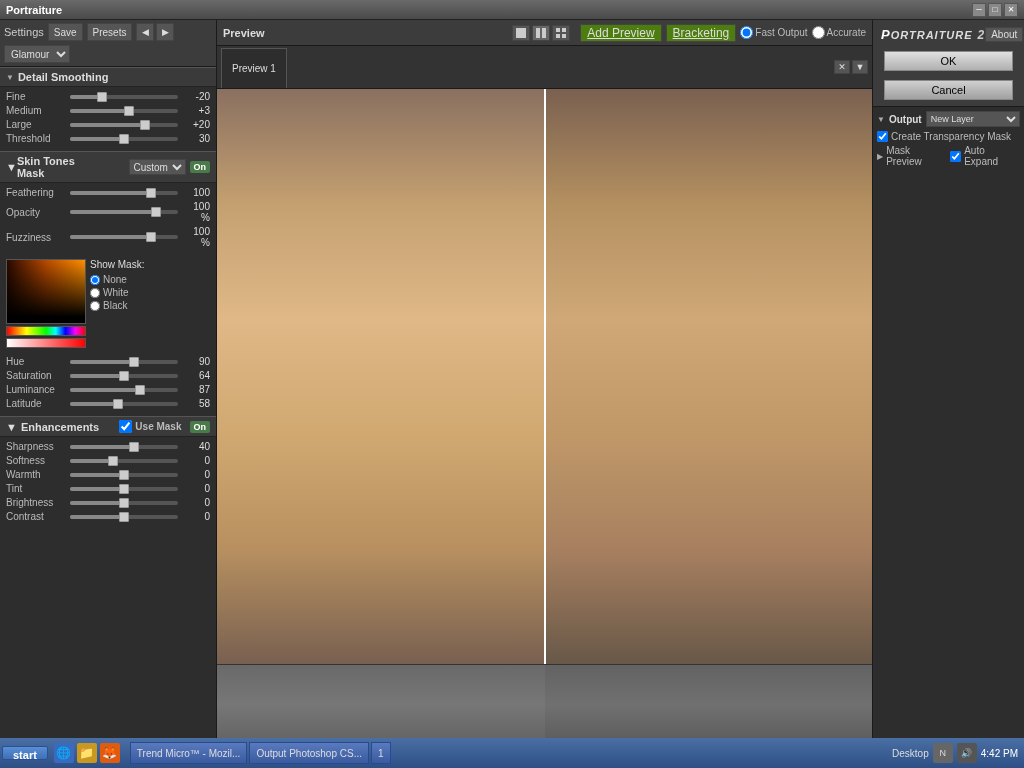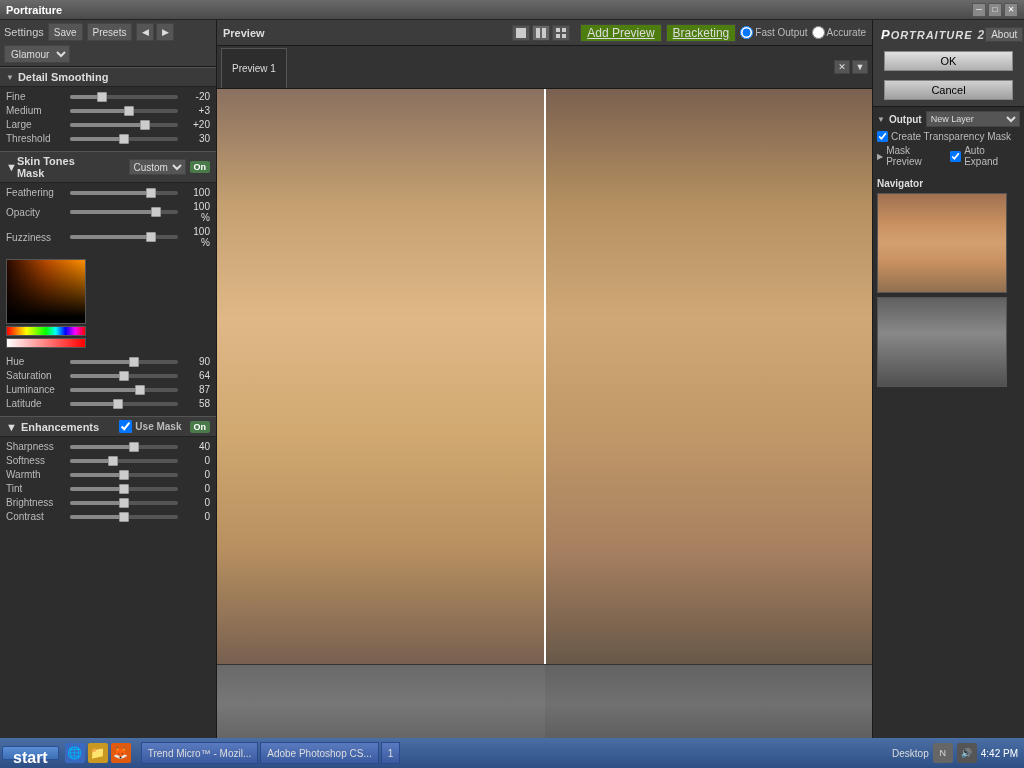--- a/index.html
+++ b/index.html
@@ -109,21 +109,21 @@
     
     #preview-header { background: #3c3c3c; padding: 2px 6px; display: flex; align-items: center; gap: 6px; height: 26px; border-bottom: 1px solid #1a1a1a; }
     #preview-header .preview-label { color: #ddd; font-size: 11px; font-weight: bold; }
     .header-btns { margin-left: auto; display: flex; align-items: center; gap: 4px; }
     .header-btn { background: #4d7c0f; border: 1px solid #444; color: #ddd; font-size: 12px; padding: 1px 6px; cursor: pointer; height: 18px; text-decoration: underline; }
     .radio-btn-group { display: flex; align-items: center; gap: 4px; font-size: 10px; color: #bbb; }
     .radio-btn-group label { display: flex; align-items: center; gap: 2px; }
 
     
     #taskbar { position: absolute; bottom: 0; left: 0; right: 0; height: 30px; background: linear-gradient(to bottom, #4a6fa5, #2d4f85); display: flex; align-items: center; padding: 0 2px; gap: 2px; z-index: 100; }
-    #start-btn { background: linear-gradient(to bottom, #5a8fd5, #3d6fb5); color: #fff; font-size: 16px; font-weight: bold; padding: 2px 10px; border: 1px solid #2a4f95; cursor: pointer; height: 14px; border-radius: 2px; }
+    #start-btn { background: linear-gradient(to bottom, #5a8fd5, #3d6fb5); color: #fff; font-size: 11px; font-weight: bold; padding: 2px 10px; border: 1px solid #2a4f95; cursor: pointer; height: 14px; border-radius: 2px; }
     .taskbar-icons { display: flex; align-items: center; gap: 3px; padding: 0 4px; }
     .taskbar-icon { width: 20px; height: 20px; background: #555; border-radius: 2px; display: flex; align-items: center; justify-content: center; font-size: 12px; }
     .taskbar-items { display: flex; align-items: center; gap: 2px; flex: 1; margin: 0 4px; }
     .taskbar-item { background: linear-gradient(to bottom, #5a7abf, #3a5a9f); color: #ddd; font-size: 10px; padding: 2px 6px; border: 1px solid #2a4a8f; height: 22px; display: flex; align-items: center; cursor: pointer; white-space: nowrap; overflow: hidden; max-width: 150px; }
     .taskbar-right { display: flex; align-items: center; gap: 4px; padding: 0 4px; font-size: 10px; color: #ddd; }
     .taskbar-right .time { font-size: 10px; color: #fff; }
 
     
     .photo-bg-left { 
       position: absolute; top: 0; left: 0; right: 0; bottom: 0;
@@ -255,20 +255,35 @@
     </div>
 
     <div class="color-picker-area">
       <div style="display:flex;flex-direction:column;gap:2px;">
         <div class="color-swatch">
           <div style="position:absolute;top:0;left:0;right:0;bottom:0;background:linear-gradient(to right,#2a0a00,#b84a00,#ff9000);"></div>
           <div style="position:absolute;top:0;left:0;right:0;bottom:0;background:linear-gradient(to bottom,transparent,#000 90%);"></div>
         </div>
         <div style="height:10px;width:80px;background:linear-gradient(to right,hsl(0,100%,50%),hsl(30,100%,50%),hsl(60,100%,50%),hsl(90,100%,50%),hsl(120,100%,50%),hsl(180,100%,50%),hsl(240,100%,50%),hsl(300,100%,50%),hsl(360,100%,50%));border:1px solid #555;"></div>
         <div style="height:10px;width:80px;background:linear-gradient(to right,#fff,#f00);border:1px solid #555;"></div>
+      </div>
+      <div class="mask-options">
+        <span class="show-mask-label">Show Mask:</span>
+        <div class="radio-row">
+          <input type="radio" name="mask" checked="" style="">
+          <span>None</span>
+        </div>
+        <div class="radio-row">
+          <input type="radio" name="mask" style="">
+          <span>White</span>
+        </div>
+        <div class="radio-row">
+          <input type="radio" name="mask" style="">
+          <span>Black</span>
+        </div>
       </div>
     </div>
 
     <div class="section-content">
       <div class="slider-row">
         <span class="slider-label">Hue</span>
         <div class="slider-track">
           <div class="slider-fill" style="width:60%"></div>
           <div class="slider-thumb" style="left:55%"></div>
         </div>
@@ -475,44 +490,36 @@
       <div class="mask-preview-row">
         <span class="triangle">▶</span>
         <span>Mask Preview</span>
         <div class="checkbox-row" style="margin-left:auto;margin-bottom:0;">
           <input type="checkbox" checked="" style="">
           <span>Auto Expand</span>
         </div>
       </div>
     </div>
 
-    <div class="navigator-section">
-      <div class="navigator-header">Navigator</div>
-      <div class="navigator-thumb">
-        <div class="nav-thumb-face"></div>
-      </div>
-
-      <div style="width:130px;height:90px;background:linear-gradient(180deg,#606060 0%,#888 40%,#505050 100%);border:1px solid #555;margin-top:4px;"></div>
-    </div>
   </div>
 </div>
 
 <div id="taskbar">
   <button id="start-btn">start</button>
   <div class="taskbar-icons">
     <div class="taskbar-icon" style="background:#3a6abf;">🌐</div>
     <div class="taskbar-icon" style="background:#c89820;">📁</div>
     <div class="taskbar-icon" style="background:#e05a10;">🦊</div>
   </div>
   <div class="taskbar-items">
     <div class="taskbar-item">
       <span>Trend Micro™ - Mozil...</span>
     </div>
     <div class="taskbar-item">
-      <span>Adobe Photoshop CS...</span>
+      <span>Output Photoshop CS...</span>
     </div>
     <div class="taskbar-item" style="max-width:30px;">
       <span>1</span>
     </div>
   </div>
   <div class="taskbar-right">
     <span>Desktop</span>
     <div style="width:20px;height:20px;background:#666;border-radius:2px;display:flex;align-items:center;justify-content:center;font-size:9px;color:#ddd;">N</div>
     <div style="width:20px;height:20px;background:#555;border-radius:2px;display:flex;align-items:center;justify-content:center;font-size:9px;">🔊</div>
     <span class="time">4:42 PM</span>

